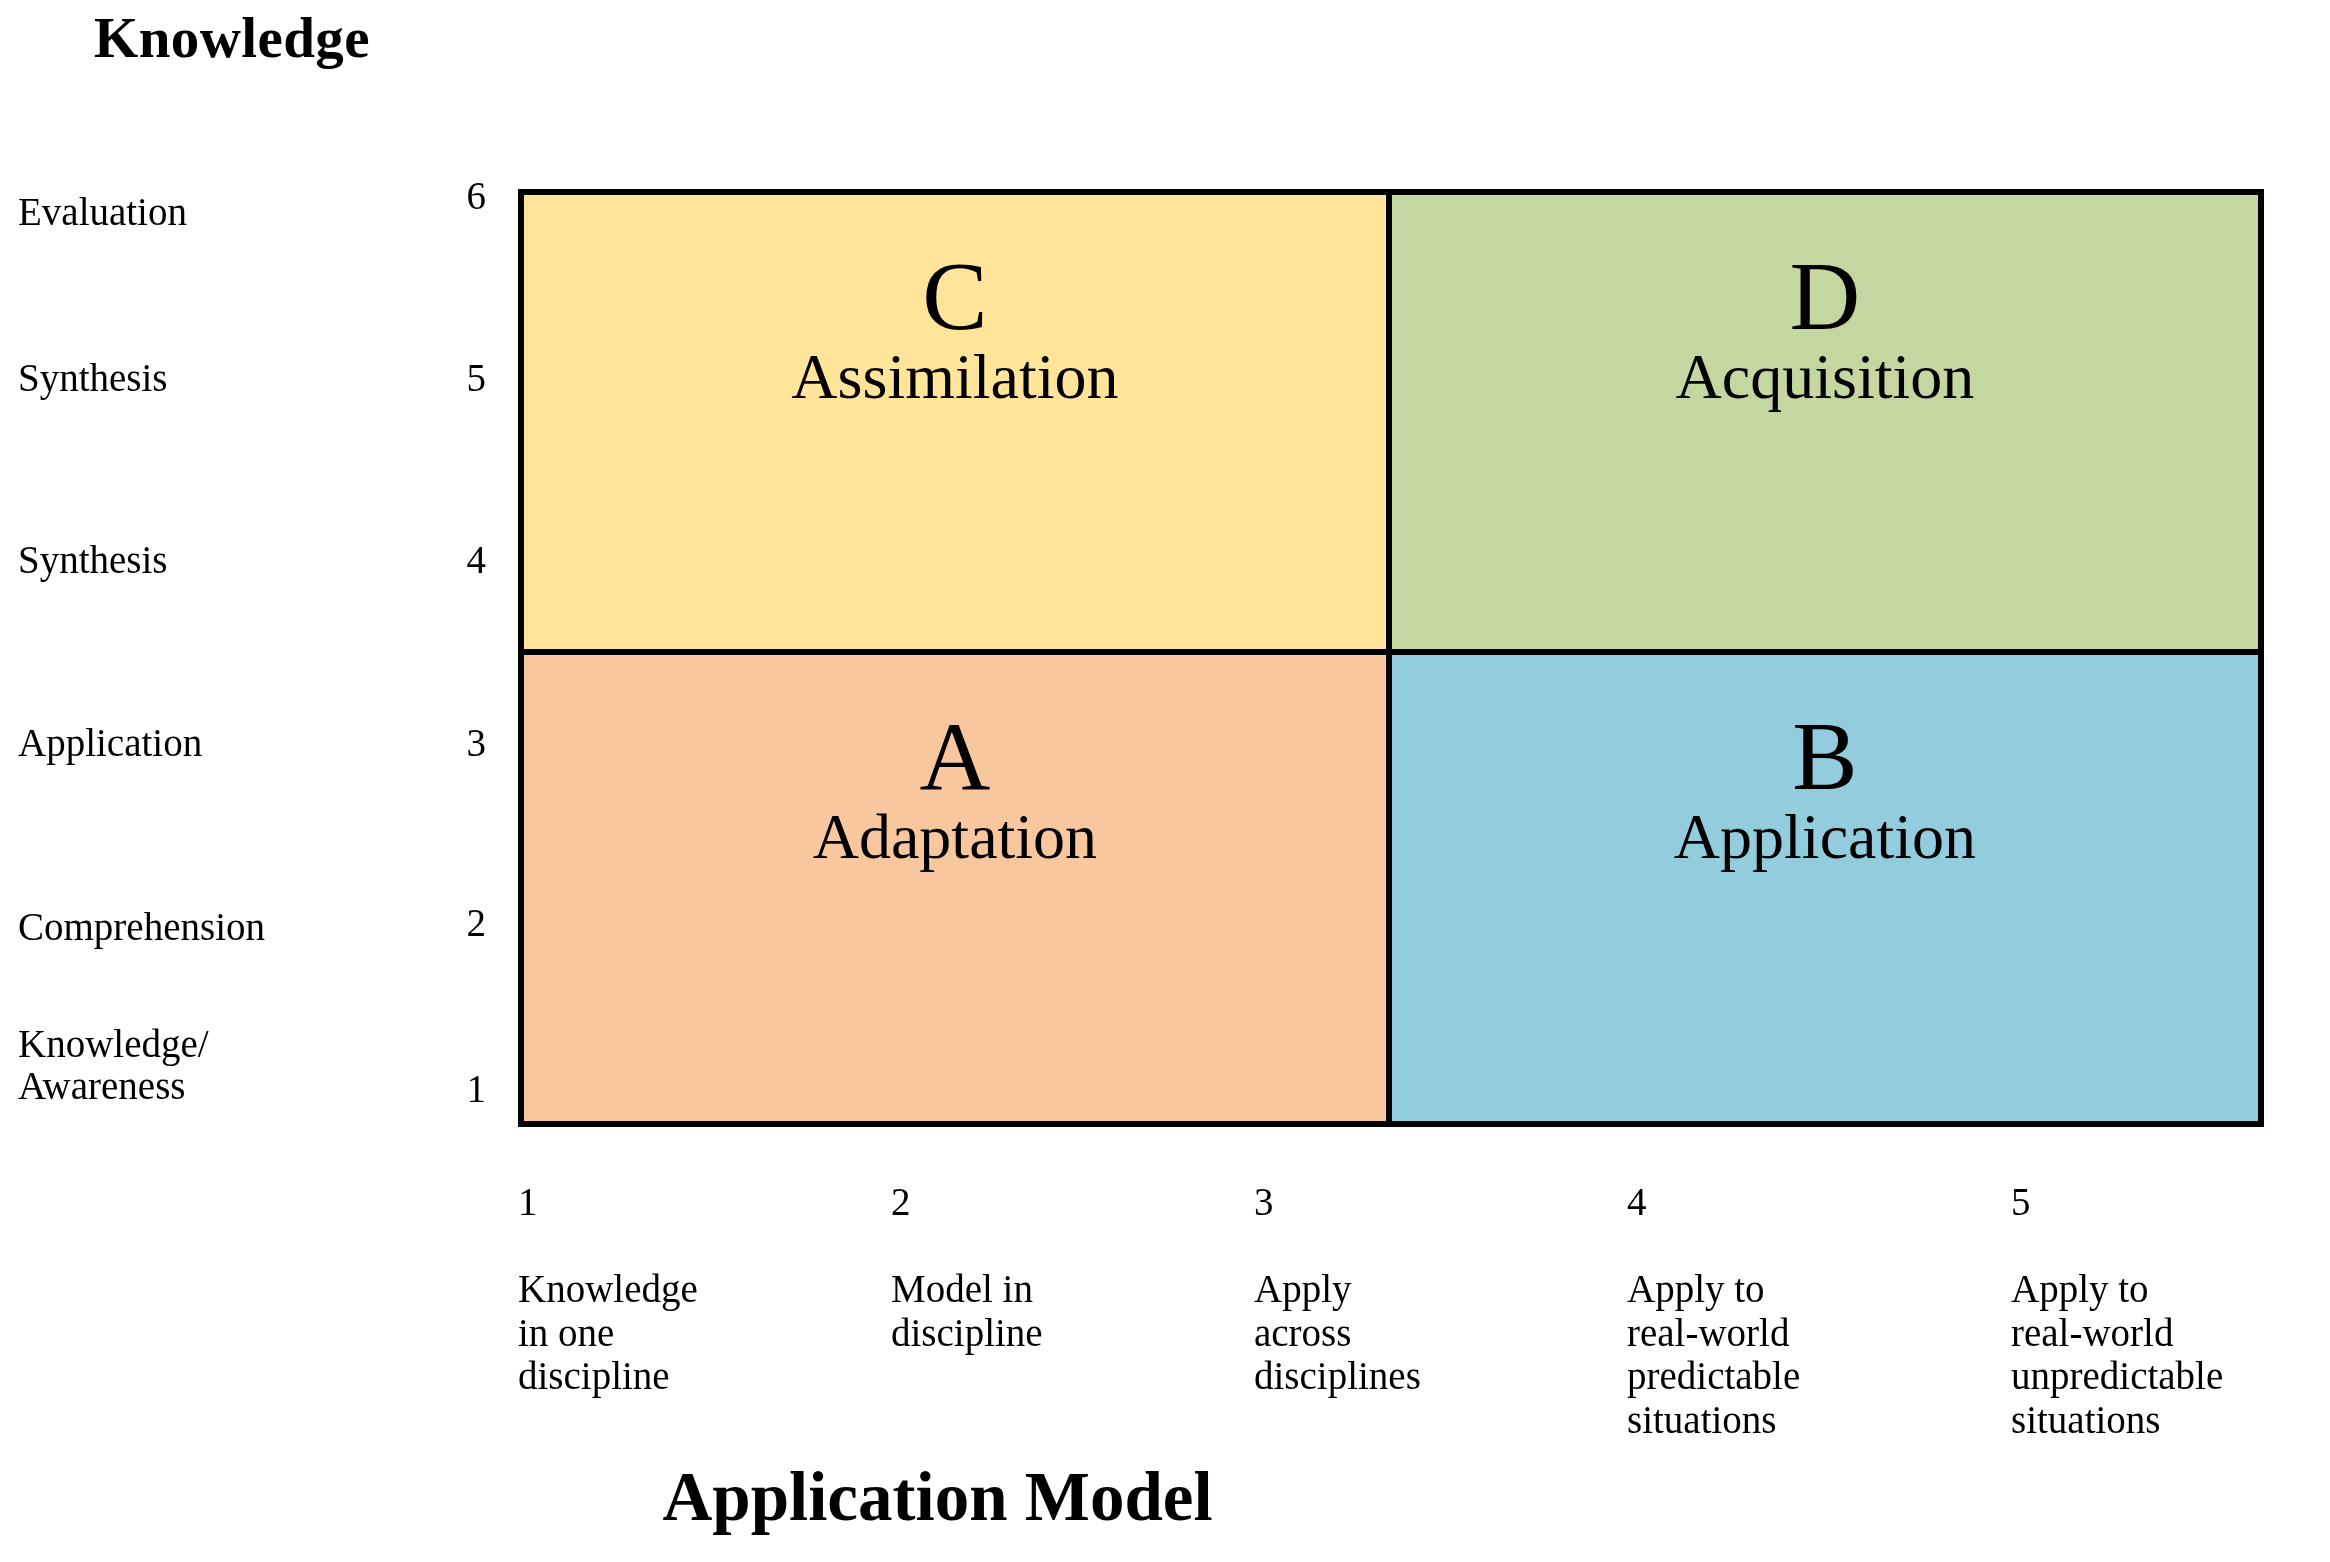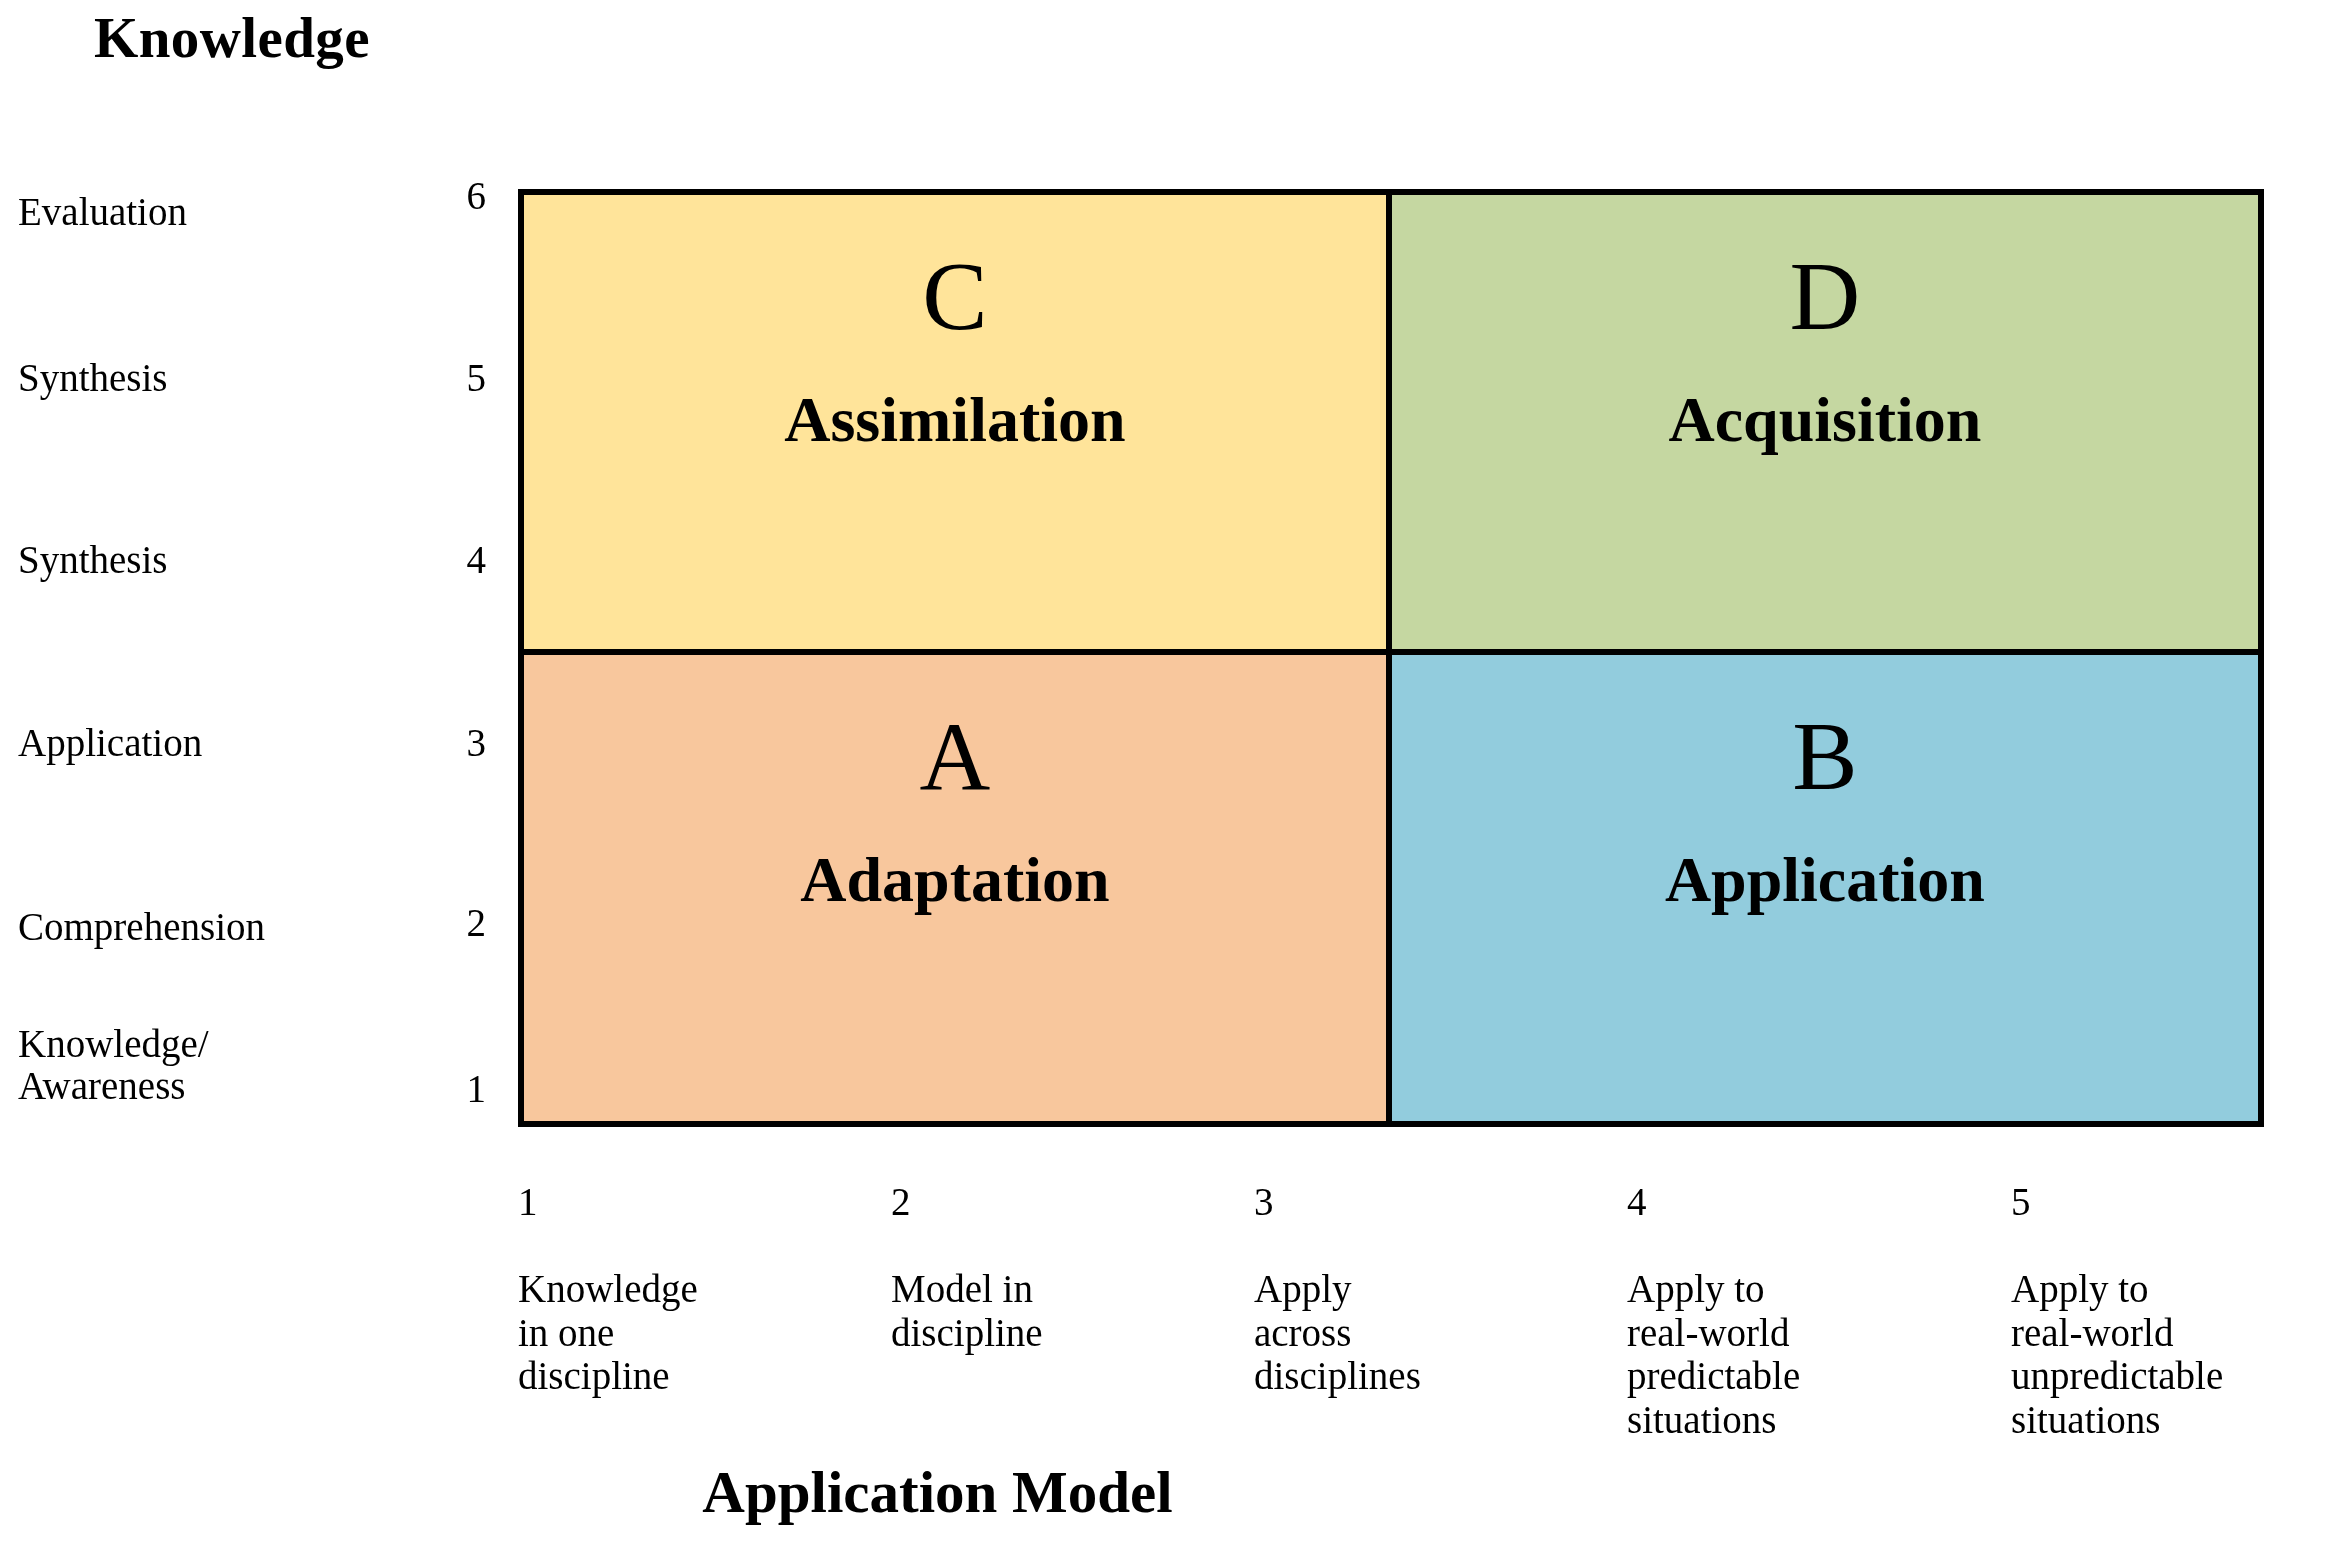--- a/index.html
+++ b/index.html
@@ -73,22 +73,20 @@
   }
   .quad .letter {
     font-size: 98px;
     line-height: 1;
     margin-top: 52px;
     font-weight: normal;
   }
   .quad .qname {
     font-size: 64px;
     line-height: 1;
-    margin-top: 43px;
-    font-weight: bold;
   }
   .quad-a { background: #f8c79d; border-right: 6.3px solid #000; border-top: 6.3px solid #000; }
   .quad-b { background: #92ccdd; border-top: 6.3px solid #000; }
   .quad-c { background: #ffe49a; border-right: 6.3px solid #000; }
   .quad-d { background: #c5d7a1; }
 
   
   .x-tick {
     position: absolute;
     top: 1136px;
@@ -101,21 +99,21 @@
   .x-tick .xtext { display: block; }
 
   
   #x-axis-title {
     position: absolute;
     left: 0px;
     top: 1458px;
     width: 1875px;
     text-align: center;
     font-weight: bold;
-    font-size: 59px;
+    font-size: 69px;
     letter-spacing: 0px;
   }
 </style>
 </head>
 <body>
 
 <div id="y-axis-title">
   <span class="ln">Knowledge</span>
 </div>
 

